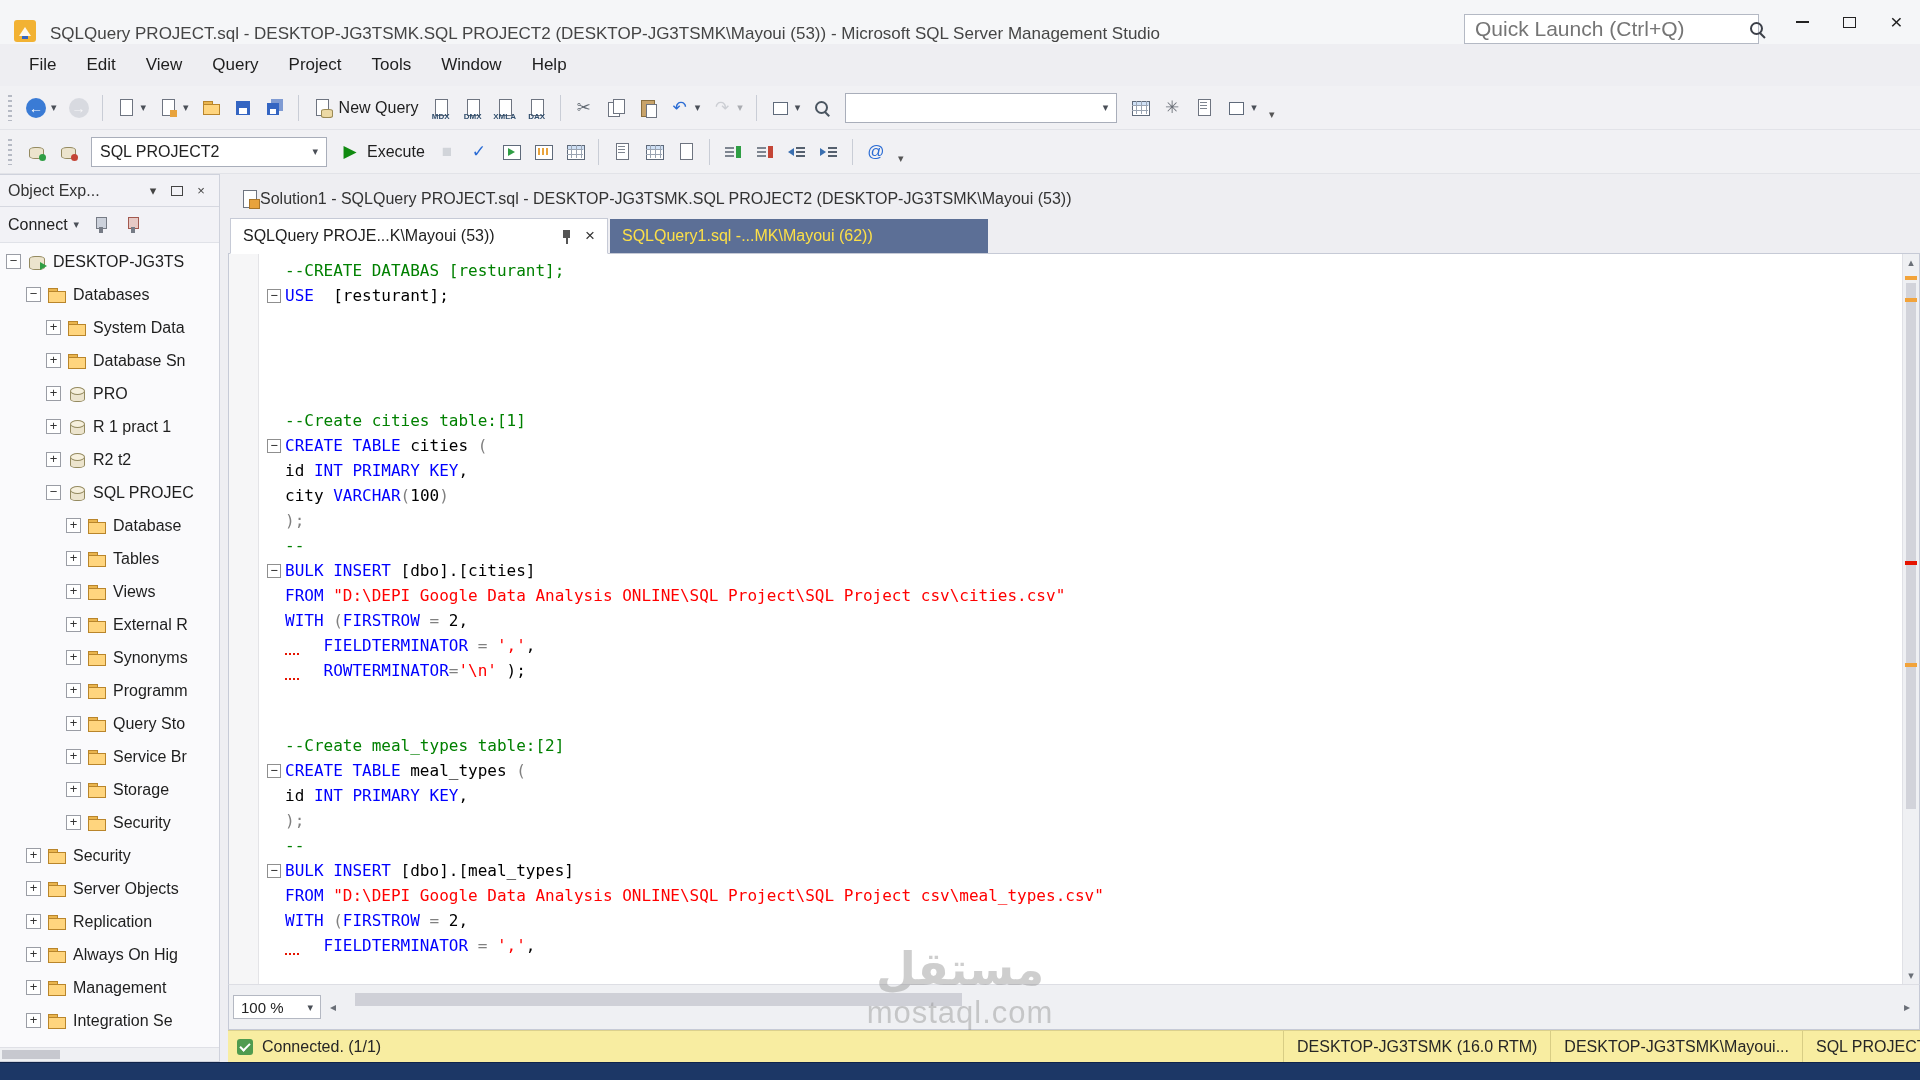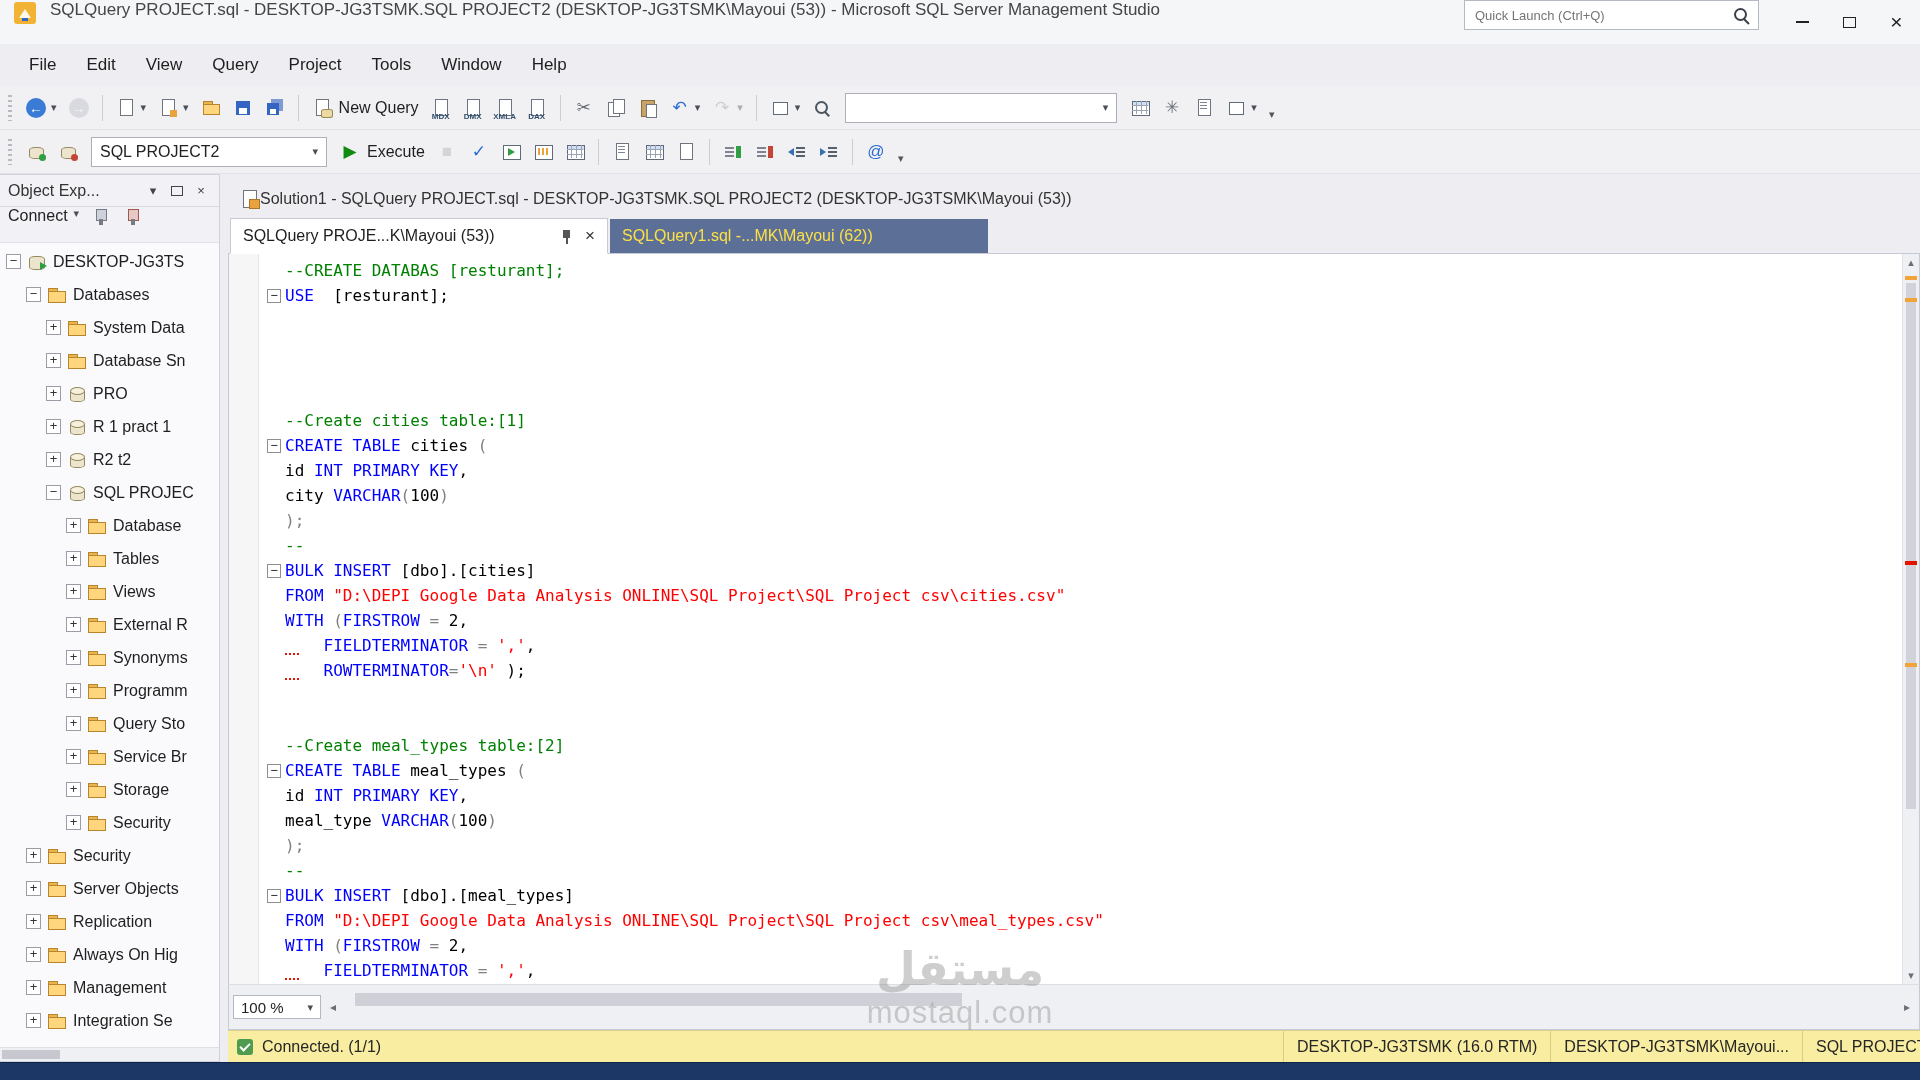--- a/index.html
+++ b/index.html
@@ -5,25 +5,25 @@
   * { box-sizing: border-box; }
   html,body { margin:0; padding:0; }
   body {
     width:1920px; height:1080px; overflow:hidden;
     font-family:"Liberation Sans","DejaVu Sans",sans-serif;
     background:#eeeef2; color:#1e1e1e;
   }
   .window { position:relative; width:1920px; height:1080px; display:flex; flex-direction:column; background:#eeeef2; }
 
   
-  .titlebar { height:44px; flex:none; display:flex; align-items:flex-start; background:#f5f6f8; padding-left:12px; }
+  .titlebar { height:44px; flex:none; display:flex; align-items:flex-end; background:#f5f6f8; padding-left:12px; }
   .app-icon { width:26px; height:26px; margin-right:12px; flex:none; }
   .title { font-size:17px; color:#454545; white-space:nowrap; overflow:hidden; flex:1 1 auto; }
   .quick-launch { width:295px; height:30px; flex:none; border:1px solid #b4b9c4; background:#fff; display:flex; align-items:center; padding:0 8px; margin:0 20px 0 16px; }
-  .ql-input { border:none; outline:none; flex:1; font-size:13px; color:#333; background:transparent; font-family:inherit; }
+  .ql-input { border:none; outline:none; flex:1; font-size:21px; color:#333; background:transparent; font-family:inherit; }
   .ql-search { position:relative; width:18px; height:18px; flex:none; }
   .ql-search::before { content:""; position:absolute; left:2px; top:2px; width:9px; height:9px; border:2px solid #3c4049; border-radius:50%; }
   .ql-search::after { content:""; position:absolute; left:12px; top:12px; width:7px; height:2px; background:#3c4049; transform:rotate(45deg); transform-origin:left center; }
   .win-buttons { display:flex; height:100%; flex:none; }
   .win-btn { width:47px; height:100%; display:flex; align-items:center; justify-content:center; font-size:21px; color:#222; }
   .wb-min { width:13px; height:2px; background:#222; display:block; }
   .wb-max { width:13px; height:11px; border:1.5px solid #222; display:block; }
 
   
   .menubar { height:42px; flex:none; display:flex; align-items:center; padding-left:14px; font-size:17px; }
@@ -87,21 +87,21 @@
 
   
   .content { flex:1; display:flex; min-height:0; }
 
   
   .oe-panel { width:220px; flex:none; display:flex; flex-direction:column; background:#fafafc; border:1px solid #cfd2dc; border-left:none; min-height:0; }
   .oe-title { height:32px; flex:none; display:flex; align-items:center; padding:0 6px 0 8px; font-size:16px; color:#333; background:#f2f2f6; border-bottom:1px solid #d6d8e0; }
   .oe-title .sp { flex:1; }
   .oe-hico { width:24px; text-align:center; color:#444; font-size:13px; }
   .oe-float { width:12px; height:10px; border:1px solid #444; margin:0 6px; }
-  .oe-connect { height:36px; flex:none; display:flex; align-items:flex-start; padding:0 8px; gap:4px; background:#f2f2f6; border-bottom:1px solid #e0e2e8; font-size:16px; color:#222; }
+  .oe-connect { height:36px; flex:none; display:flex; align-items:center; padding:0 8px; gap:4px; background:#f2f2f6; border-bottom:1px solid #e0e2e8; font-size:16px; color:#222; }
   .plug { position:relative; width:20px; height:20px; margin-left:8px; }
   .plug::before { content:""; position:absolute; left:5px; top:2px; width:9px; height:10px; background:#ccd1db; border:1px solid #767b85; }
   .plug::after  { content:""; position:absolute; left:8px; top:12px; width:4px; height:6px; background:#767b85; }
   .plug.red::before { background:#e6c9c5; border-color:#a2584e; }
   .oe-tree { flex:1; overflow:hidden; padding-top:2px; }
   .tree-row { height:33px; display:flex; align-items:center; white-space:nowrap; font-size:16px; overflow:hidden; }
   .expander { width:15px; height:15px; flex:none; border:1px solid #9a9da5; background:#fff; font-size:13px; line-height:12px; text-align:center; color:#333; margin-right:6px; }
   .expander.none { visibility:hidden; }
   .ti { position:relative; width:20px; height:19px; flex:none; margin-right:6px; }
   .ti.folder::before { content:""; position:absolute; left:1px; top:3px; width:8px; height:4px; background:#eab54e; border:1px solid #b9852b; border-bottom:none; }
@@ -637,24 +637,20 @@
                   <span class="fold-box">−</span>
                 </span>
                 <span class="line-text"><span class="tok-k">CREATE TABLE</span><span class="tok-d"> meal_types </span><span class="tok-o">(</span></span>
               </div>
               <div class="code-line">
                 <span class="fold-cell"></span>
                 <span class="line-text"><span class="tok-d">id </span><span class="tok-k">INT PRIMARY KEY</span><span class="tok-d">,</span></span>
               </div>
               <div class="code-line">
                 <span class="fold-cell"></span>
-                <span class="line-text"><span class="tok-d">meal_type </span><span class="tok-k">VARCHAR</span><span class="tok-o">(</span><span class="tok-d">100</span><span class="tok-o">)</span></span>
-              </div>
-              <div class="code-line">
-                <span class="fold-cell"></span>
                 <span class="line-text"><span class="tok-o">);</span></span>
               </div>
               <div class="code-line">
                 <span class="fold-cell"></span>
                 <span class="line-text"><span class="tok-c">--</span></span>
               </div>
               <div class="code-line">
                 <span class="fold-cell">
                   <span class="fold-box">−</span>
                 </span>

